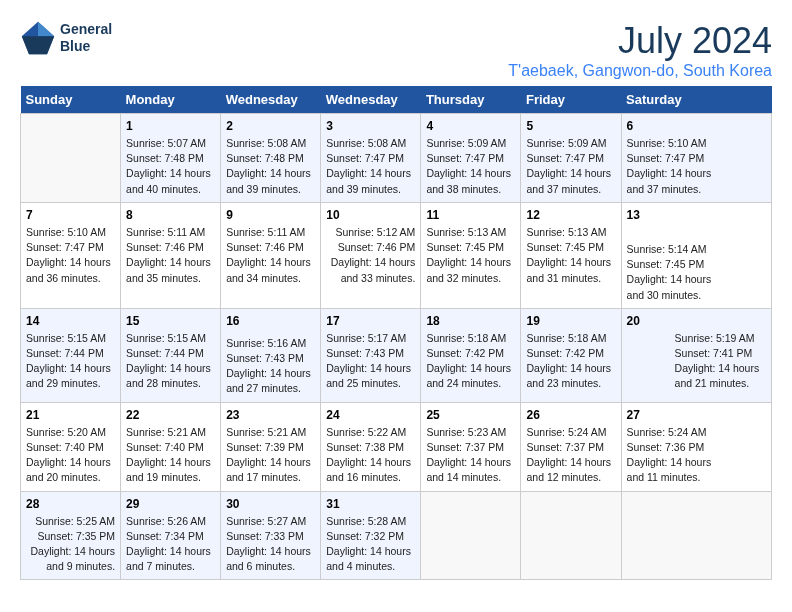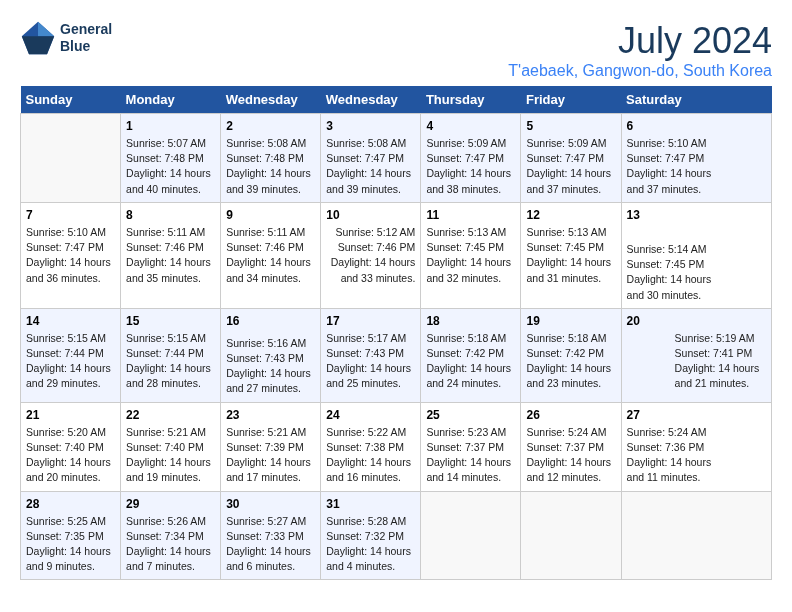--- a/index.html
+++ b/index.html
@@ -316,21 +316,21 @@
           <span class="day-number">27</span>
           <div class="day-info" style="white-space: pre-line;">Sunrise: 5:24 AM
 Sunset: 7:36 PM
 Daylight: 14 hours
 and 11 minutes.</div>
         </td>
       </tr>
       <tr>
         <td>
           <span class="day-number">28</span>
-          <div class="day-info" style="white-space: pre-line;">Sunrise: 5:25 AM
+          <div class="day-info" style="white-space: pre-line; text-align: right;">Sunrise: 5:25 AM
 Sunset: 7:35 PM
 Daylight: 14 hours
 and 9 minutes.</div>
         </td>
         <td>
           <span class="day-number">29</span>
           <div class="day-info" style="white-space: pre-line;">Sunrise: 5:26 AM
 Sunset: 7:34 PM
 Daylight: 14 hours
 and 7 minutes.</div>

